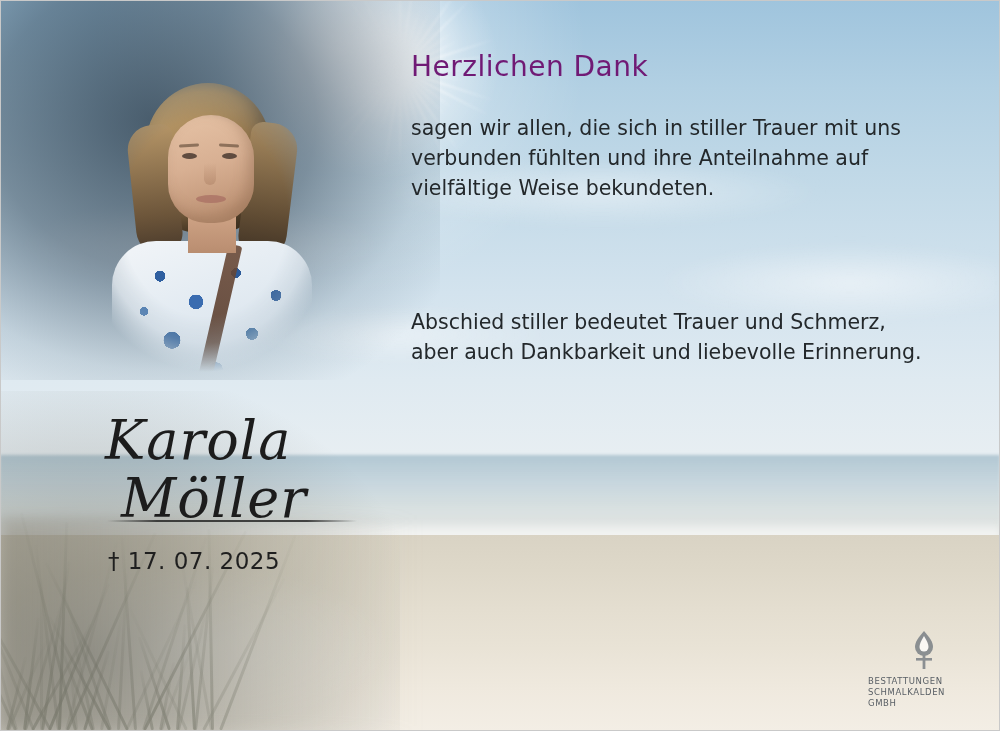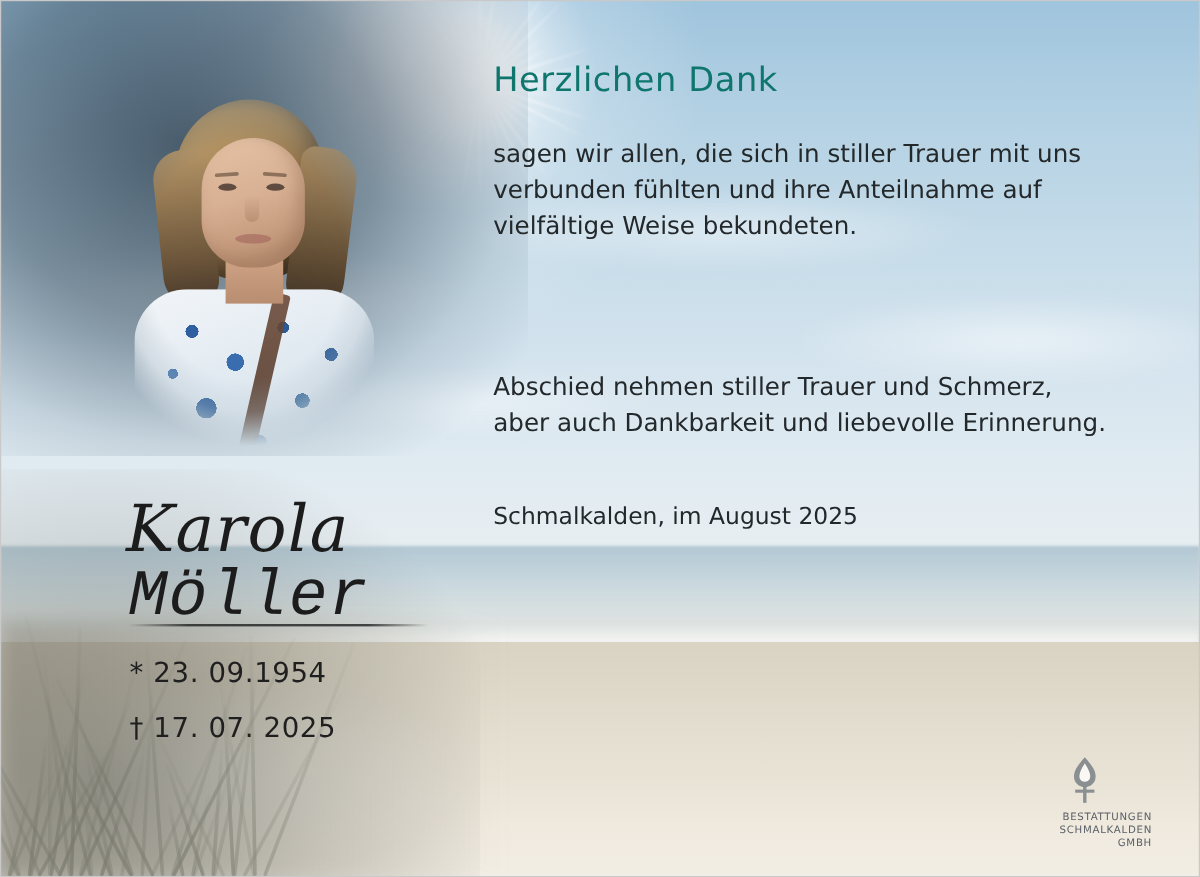--- a/index.html
+++ b/index.html
@@ -281,22 +281,21 @@
     letter-spacing: 1px;
   }
   .name-first {
     font-size: 54px;
     line-height: 58px;
     margin-left: 10px;
   }
   .name-last {
     font-size: 54px;
     line-height: 58px;
-    margin-left: 12px;
-    font-family: Liberation Mono, monospace;
+    margin-left: 26px;
   }
   .name-underline {
     position: absolute;
     left: 12px; top: 108px;
     width: 250px; height: 2px;
     background: linear-gradient(to right, rgba(30,30,30,0), rgba(30,30,30,0.8) 20%, rgba(30,30,30,0.8) 80%, rgba(30,30,30,0));
   }
   .dates {
     position: absolute;
     left: 108px; top: 538px;
@@ -309,21 +308,21 @@
   
   .text-col {
     position: absolute;
     left: 411px; top: 50px;
     width: 540px;
     color: #23282b;
   }
   .headline {
     font-size: 28px;
     letter-spacing: .5px;
-    color: #0f766e;
+    color: #701a75;
     margin-bottom: 30px;
   }
   .para {
     font-size: 20.5px;
     line-height: 30px;
     color: #23282b;
     margin-bottom: 26px;
   }
   .spacer-lg { height: 32px; }
   .family {
@@ -338,23 +337,23 @@
   }
   .place-date {
     font-size: 19.5px;
     margin-top: 52px;
     color: #23282b;
   }
 
   
   .logo {
     position: absolute;
-    right: 40px; bottom: 22px;
+    right: 20px; bottom: 22px;
     width: 112px;
-    text-align: right;
+    text-align: left;
     color: #4a4f55;
   }
   .logo-mark {
     width: 44px; height: 44px;
     margin: 0 auto 4px;
     opacity: .75;
   }
   .logo-text {
     font-size: 8.5px;
     line-height: 11px;
@@ -463,38 +462,36 @@
       <div class="p-mouth"></div>
     </div>
   </div>
 
   <div class="name-block">
     <div class="name-line name-first">Karola</div>
     <div class="name-line name-last">Möller</div>
     <div class="name-underline"></div>
   </div>
   <div class="dates">
-    <div>* 23. 09.1954</div>
     <div>† 17. 07. 2025</div>
   </div>
 
   <div class="text-col">
     <div class="headline">Herzlichen Dank</div>
 
     <div class="para">sagen wir allen, die sich in stiller Trauer mit uns verbunden fühlten und ihre Anteilnahme auf vielfältige Weise bekundeten.</div>
 
     <div class="spacer-lg"></div>
 
 
     <div class="closing">
-      <div>Abschied nehmen stiller Trauer und Schmerz,</div>
+      <div>Abschied stiller bedeutet Trauer und Schmerz,</div>
       <div>aber auch Dankbarkeit und liebevolle Erinnerung.</div>
     </div>
 
-    <div class="place-date">Schmalkalden, im August 2025</div>
   </div>
 
   <div class="logo">
     <div class="logo-mark">
       <svg viewBox="0 0 44 44" width="44" height="44" aria-hidden="true">
         <path d="M22 3 C16 10 13 14 13 19 a9 9 0 0 0 18 0 C31 14 28 10 22 3 Z" fill="#6b737b"></path>
         <path d="M22 8 C19 13 17.5 16 17.5 19 a4.5 4.5 0 0 0 9 0 C26.5 16 25 13 22 8 Z" fill="#ffffff"></path>
         <rect x="20.6" y="26" width="2.8" height="15" fill="#6b737b"></rect>
         <rect x="14" y="30" width="16" height="2.6" fill="#6b737b"></rect>
       </svg>

